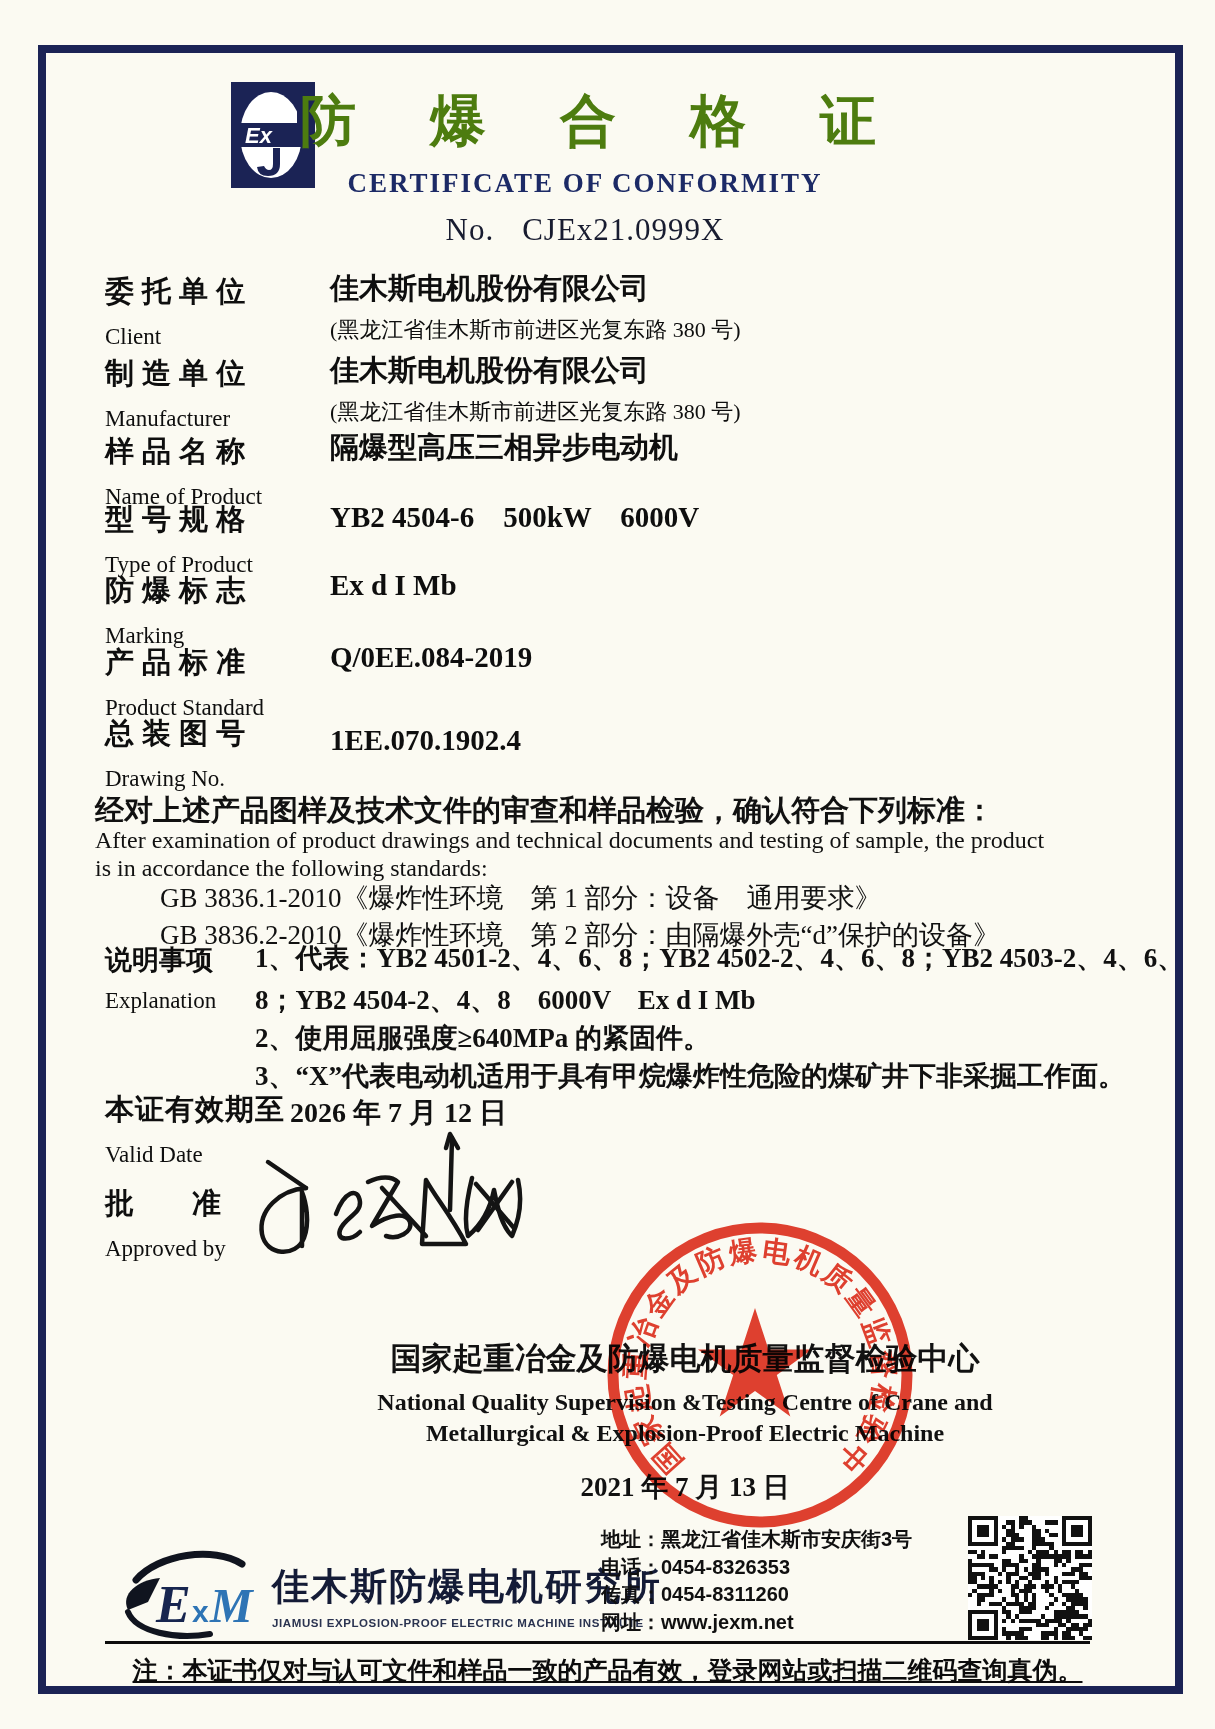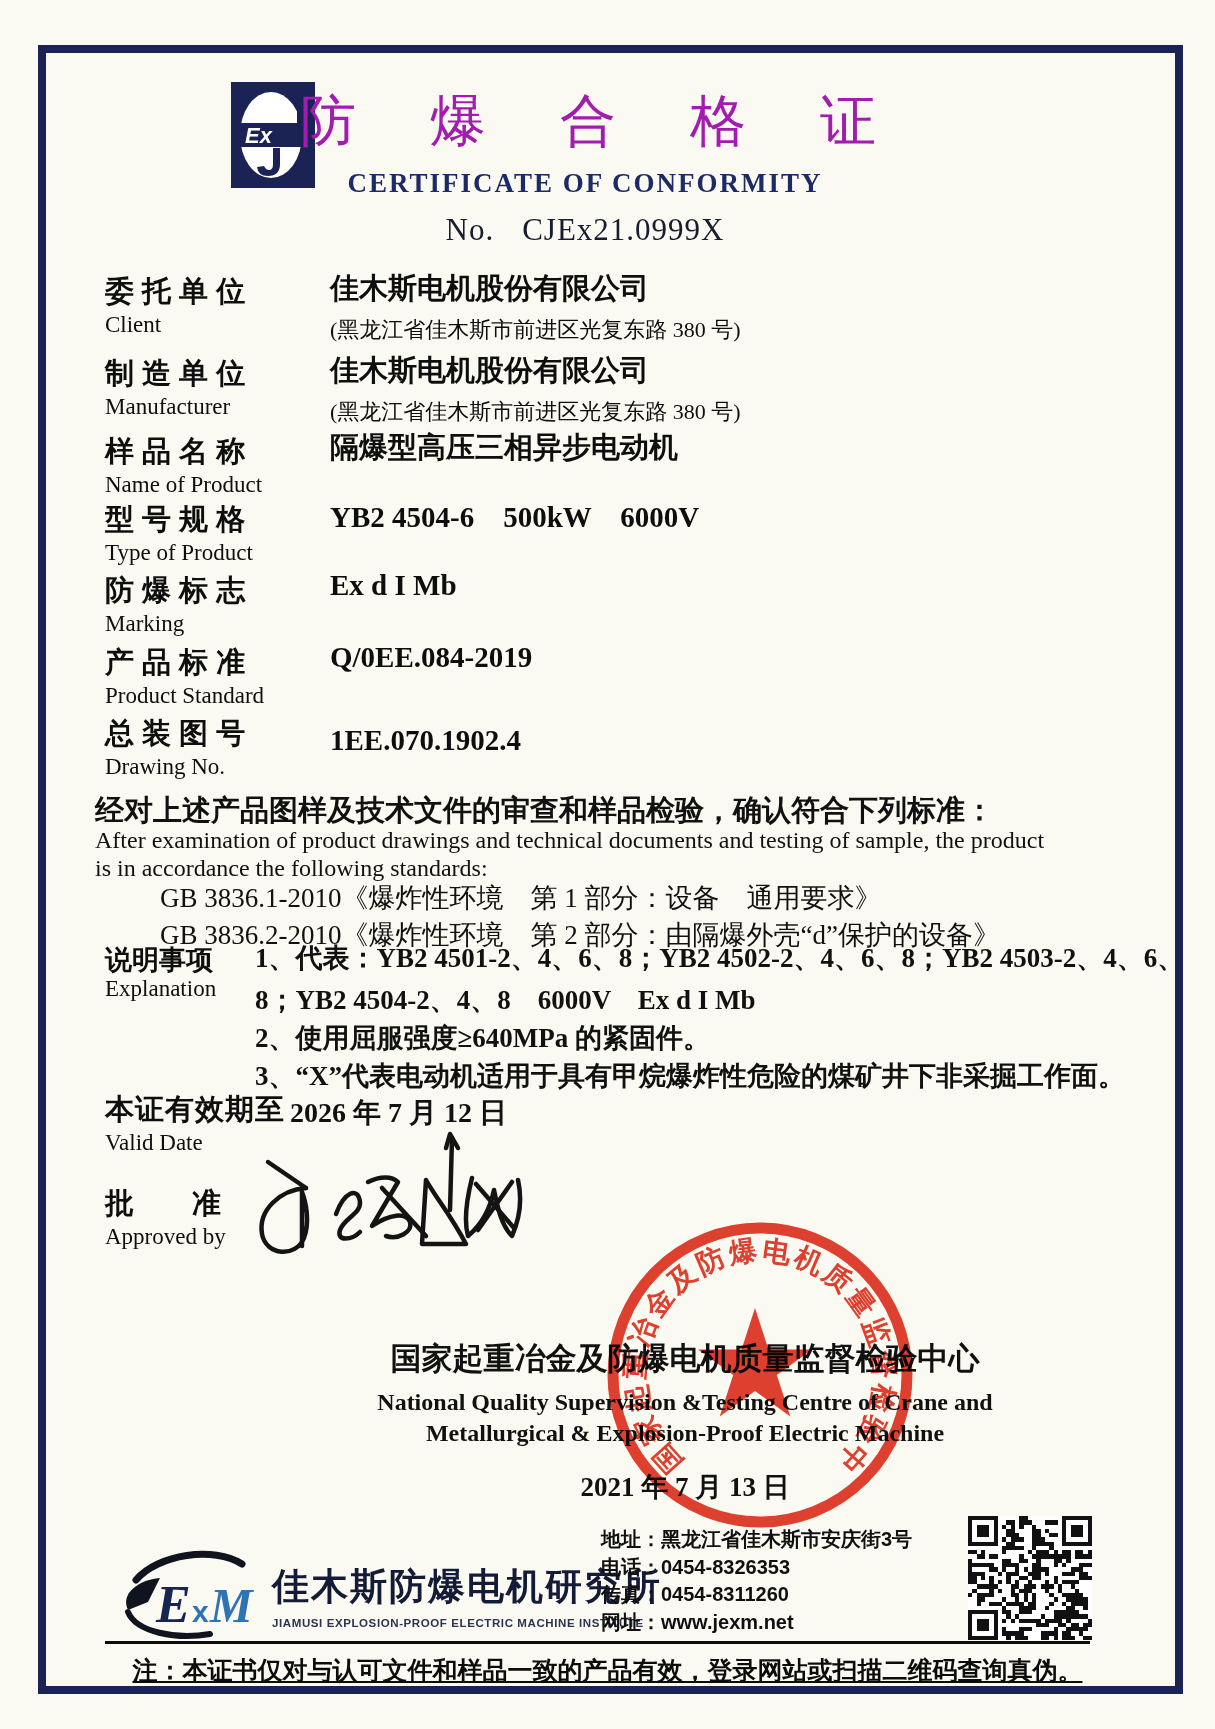--- a/index.html
+++ b/index.html
@@ -1,29 +1,29 @@
 <!DOCTYPE html>
 <html><head>
 <meta charset="utf-8">
 <style>
   html,body{margin:0;padding:0;background:#e9e7df;}
   .page{position:relative;width:1215px;height:1729px;background:#fbfaf2;overflow:hidden;
         font-family:"Liberation Serif","DejaVu Serif",serif;color:#111;}
   .frame{position:absolute;left:38px;top:45px;width:1129px;height:1633px;border:8px solid #1b2355;}
   .abs{position:absolute;}
   
-  .title-cn{font-size:56px;font-weight:normal;color:#a21caf;letter-spacing:30px;white-space:nowrap;}
+  .title-cn{font-size:56px;font-weight:bold;color:#4d7c0f;letter-spacing:30px;white-space:nowrap;}
   .title-en{font-size:27px;font-weight:bold;color:#1c2a66;letter-spacing:2px;margin-top:8px;}
   .cert-no{font-size:31px;color:#181c30;letter-spacing:1px;}
   .cert-no .num{margin-left:28px;}
   .center-block{text-align:center;}
   
   .f-label-cn{font-size:29px;font-weight:bold;font-family:"Liberation Sans","DejaVu Sans",sans-serif;
               color:#0e0e0e;white-space:nowrap;}
-  .f-label-en{font-size:23px;margin-top:0;color:#0e0e0e;}
+  .f-label-en{font-size:23px;margin-top:12px;color:#0e0e0e;}
   .f-value{font-size:29px;font-weight:bold;white-space:nowrap;color:#0e0e0e;}
   .f-value2{font-size:22px;margin-top:6px;color:#0e0e0e;white-space:nowrap;}
   .stmt-cn{font-size:29px;font-weight:bold;font-family:"Liberation Sans","DejaVu Sans",sans-serif;white-space:nowrap;}
   .stmt-en{font-size:24px;white-space:nowrap;}
   .std-line{font-size:27px;white-space:nowrap;}
   .exp-line{font-size:27px;font-weight:600;white-space:nowrap;}
   
   .org-cn{font-size:31px;font-weight:bold;font-family:"Liberation Sans","DejaVu Sans",sans-serif;white-space:nowrap;}
   .org-en{font-size:24px;font-weight:600;white-space:nowrap;}
   .org-date{font-size:27px;font-weight:600;}

